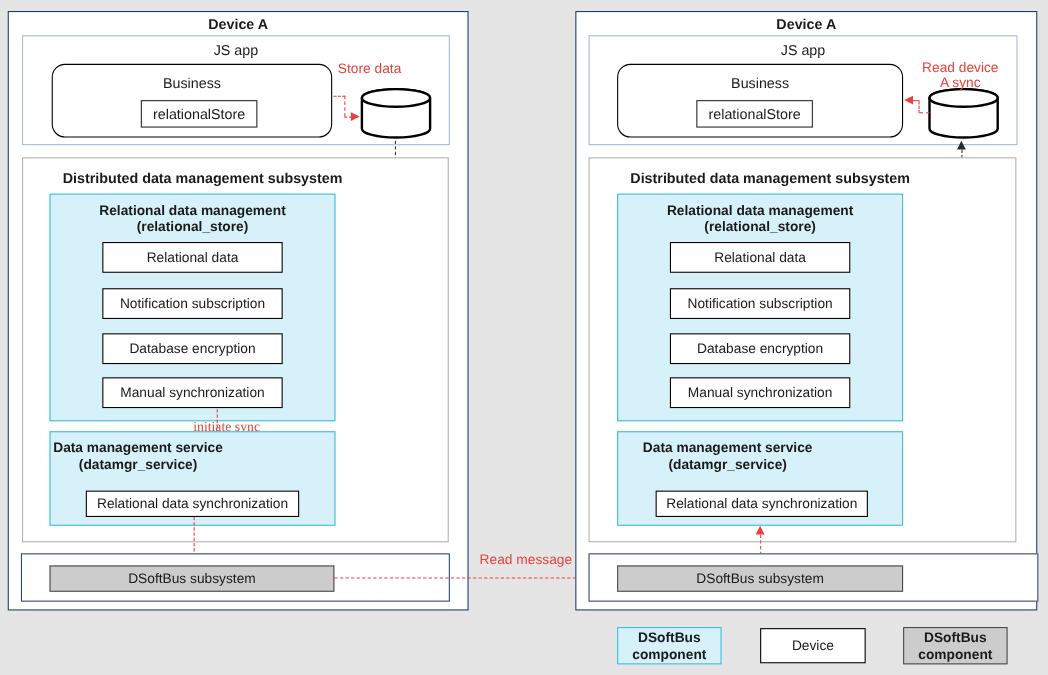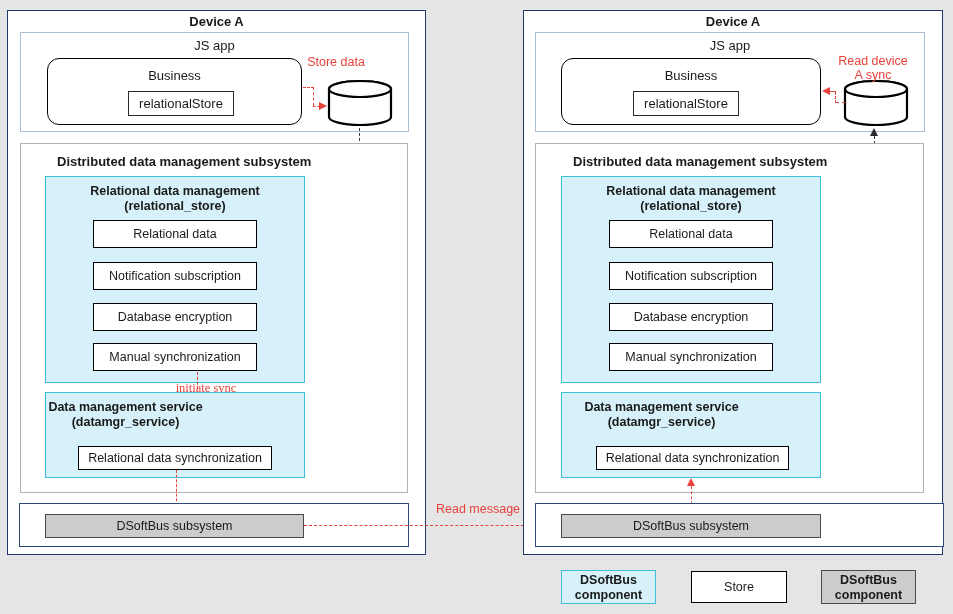--- a/index.html
+++ b/index.html
@@ -159,19 +159,19 @@
   <div class="tri tri-u-red" style="left:687px;top:478px;"></div>
   <div class="abs dash-v-r" style="left:691px;top:486px;width:0;height:29px;"></div>
 
   <div class="abs busouter" style="left:535px;top:503px;width:409px;height:44px;"></div>
   <div class="abs graybox" style="left:561px;top:514px;width:260px;height:24px;line-height:22px;">DSoftBus subsystem</div>
 
   <div class="abs cyanbox ctr bold f12" style="left:561px;top:570px;width:95px;height:34px;line-height:15px;padding-top:2px;">
     <div>DSoftBus</div>
     <div>component</div>
   </div>
-  <div class="abs modbox" style="left:691px;top:571px;width:96px;height:32px;line-height:30px;border-width:1.4px;">Store</div>
+  <div class="abs modbox" style="left:691px;top:571px;width:96px;height:32px;line-height:30px;border-width:1.4px;">Device</div>
   <div class="abs graybox bold" style="left:821px;top:570px;width:95px;height:34px;line-height:15px;padding-top:2px;border-width:1.4px;">
     <div>DSoftBus</div>
     <div>component</div>
   </div>
 
 </div>
 
 </body></html>

